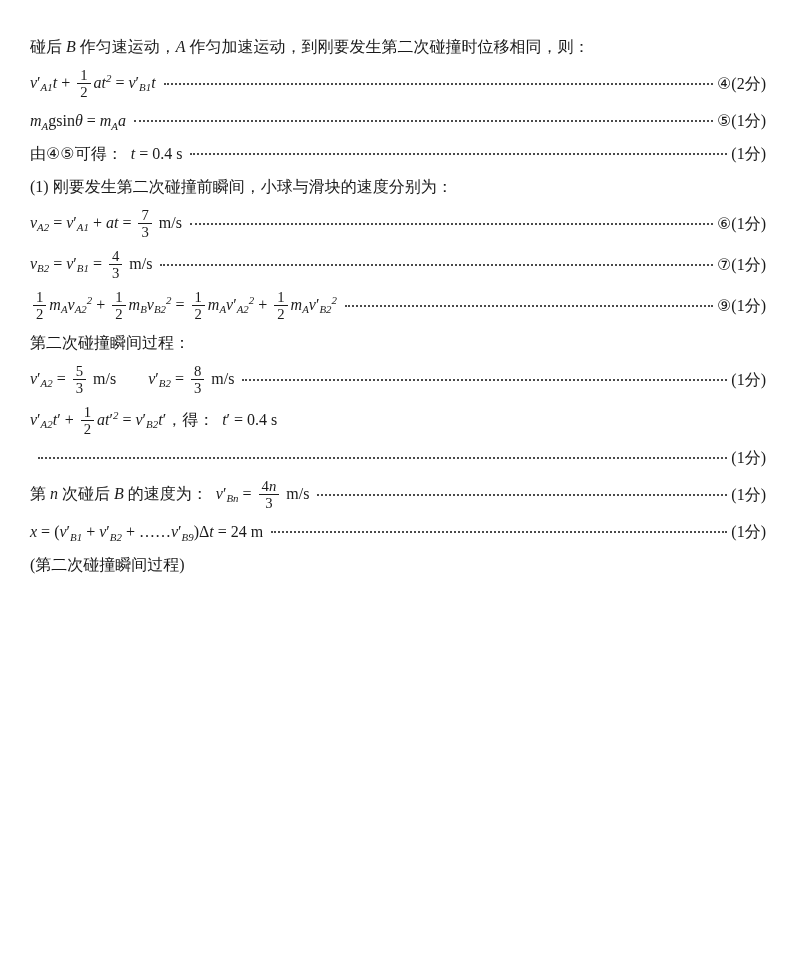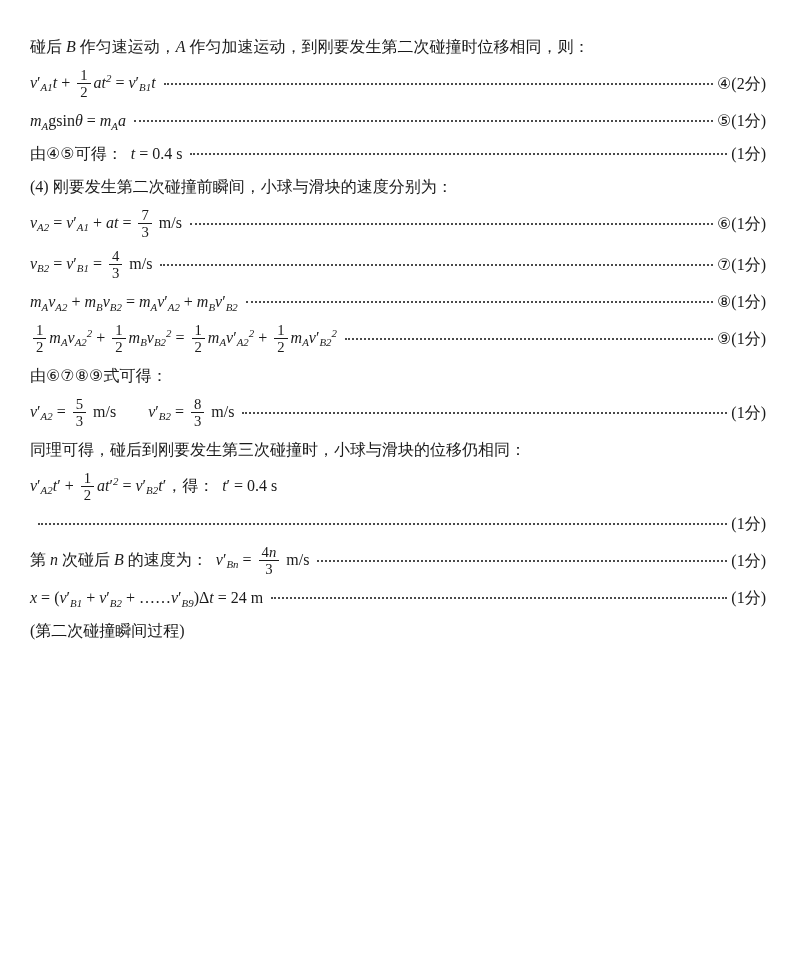--- a/index.html
+++ b/index.html
@@ -61,21 +61,21 @@
     <span class="score">⑤(1分)</span>
   </div>
 
   <div class="line">
     <span class="content">由④⑤可得：&nbsp;&nbsp;<i>t</i> = 0.4 s</span>
     <span class="leader"></span>
     <span class="score">(1分)</span>
   </div>
 
   <div class="line">
-    <span class="content">(4) 刚要发生第二次碰撞前瞬间，小球与滑块的速度分别为：</span>
+    <span class="content">(1) 刚要发生第二次碰撞前瞬间，小球与滑块的速度分别为：</span>
   </div>
 
   <div class="line tall">
     <span class="content"><i>v</i><sub>A2</sub> = <i>v</i>′<sub>A1</sub> + <i>at</i> = <span class="frac">
           <span class="num">7</span>
           <span class="den">3</span>
         </span> m/s</span>
     <span class="leader"></span>
     <span class="score">⑥(1分)</span>
   </div>
@@ -83,63 +83,55 @@
   <div class="line tall">
     <span class="content"><i>v</i><sub>B2</sub> = <i>v</i>′<sub>B1</sub> = <span class="frac">
           <span class="num">4</span>
           <span class="den">3</span>
         </span> m/s</span>
     <span class="leader"></span>
     <span class="score">⑦(1分)</span>
   </div>
 
 
-  <div class="line">
-    <span class="content"><i>m</i><sub>A</sub><i>v</i><sub>A2</sub> + <i>m</i><sub>B</sub><i>v</i><sub>B2</sub> = <i>m</i><sub>A</sub><i>v</i>′<sub>A2</sub> + <i>m</i><sub>B</sub><i>v</i>′<sub>B2</sub></span>
-    <span class="leader"></span>
-    <span class="score">⑧(1分)</span>
-  </div>
 
   <div class="line tall">
     <span class="content"><span class="frac">
           <span class="num">1</span>
           <span class="den">2</span>
         </span><i>m</i><sub>A</sub><i>v</i><sub>A2</sub><sup>2</sup> + <span class="frac">
           <span class="num">1</span>
           <span class="den">2</span>
         </span><i>m</i><sub>B</sub><i>v</i><sub>B2</sub><sup>2</sup> = <span class="frac">
           <span class="num">1</span>
           <span class="den">2</span>
         </span><i>m</i><sub>A</sub><i>v</i>′<sub>A2</sub><sup>2</sup> + <span class="frac">
           <span class="num">1</span>
           <span class="den">2</span>
         </span><i>m</i><sub>A</sub><i>v</i>′<sub>B2</sub><sup>2</sup></span>
     <span class="leader"></span>
     <span class="score">⑨(1分)</span>
   </div>
 
   <div class="line">
-    <span class="content">由⑥⑦⑧⑨式可得：</span>
+    <span class="content">第二次碰撞瞬间过程：</span>
   </div>
 
   <div class="line tall">
     <span class="content"><i>v</i>′<sub>A2</sub> = <span class="frac">
           <span class="num">5</span>
           <span class="den">3</span>
         </span> m/s&nbsp;&nbsp;&nbsp;&nbsp;&nbsp;&nbsp;&nbsp;&nbsp;<i>v</i>′<sub>B2</sub> = <span class="frac">
           <span class="num">8</span>
           <span class="den">3</span>
         </span> m/s</span>
     <span class="leader"></span>
     <span class="score">(1分)</span>
   </div>
 
-  <div class="line">
-    <span class="content">同理可得，碰后到刚要发生第三次碰撞时，小球与滑块的位移仍相同：</span>
-  </div>
 
   <div class="line tall">
     <span class="content"><i>v</i>′<sub>A2</sub><i>t</i>′ + <span class="frac">
           <span class="num">1</span>
           <span class="den">2</span>
         </span><i>at</i>′<sup>2</sup> = <i>v</i>′<sub>B2</sub><i>t</i>′，得：&nbsp;&nbsp;<i>t</i>′ = 0.4 s</span>
   </div>
 
   <div class="line">
     <span class="leader"></span>

